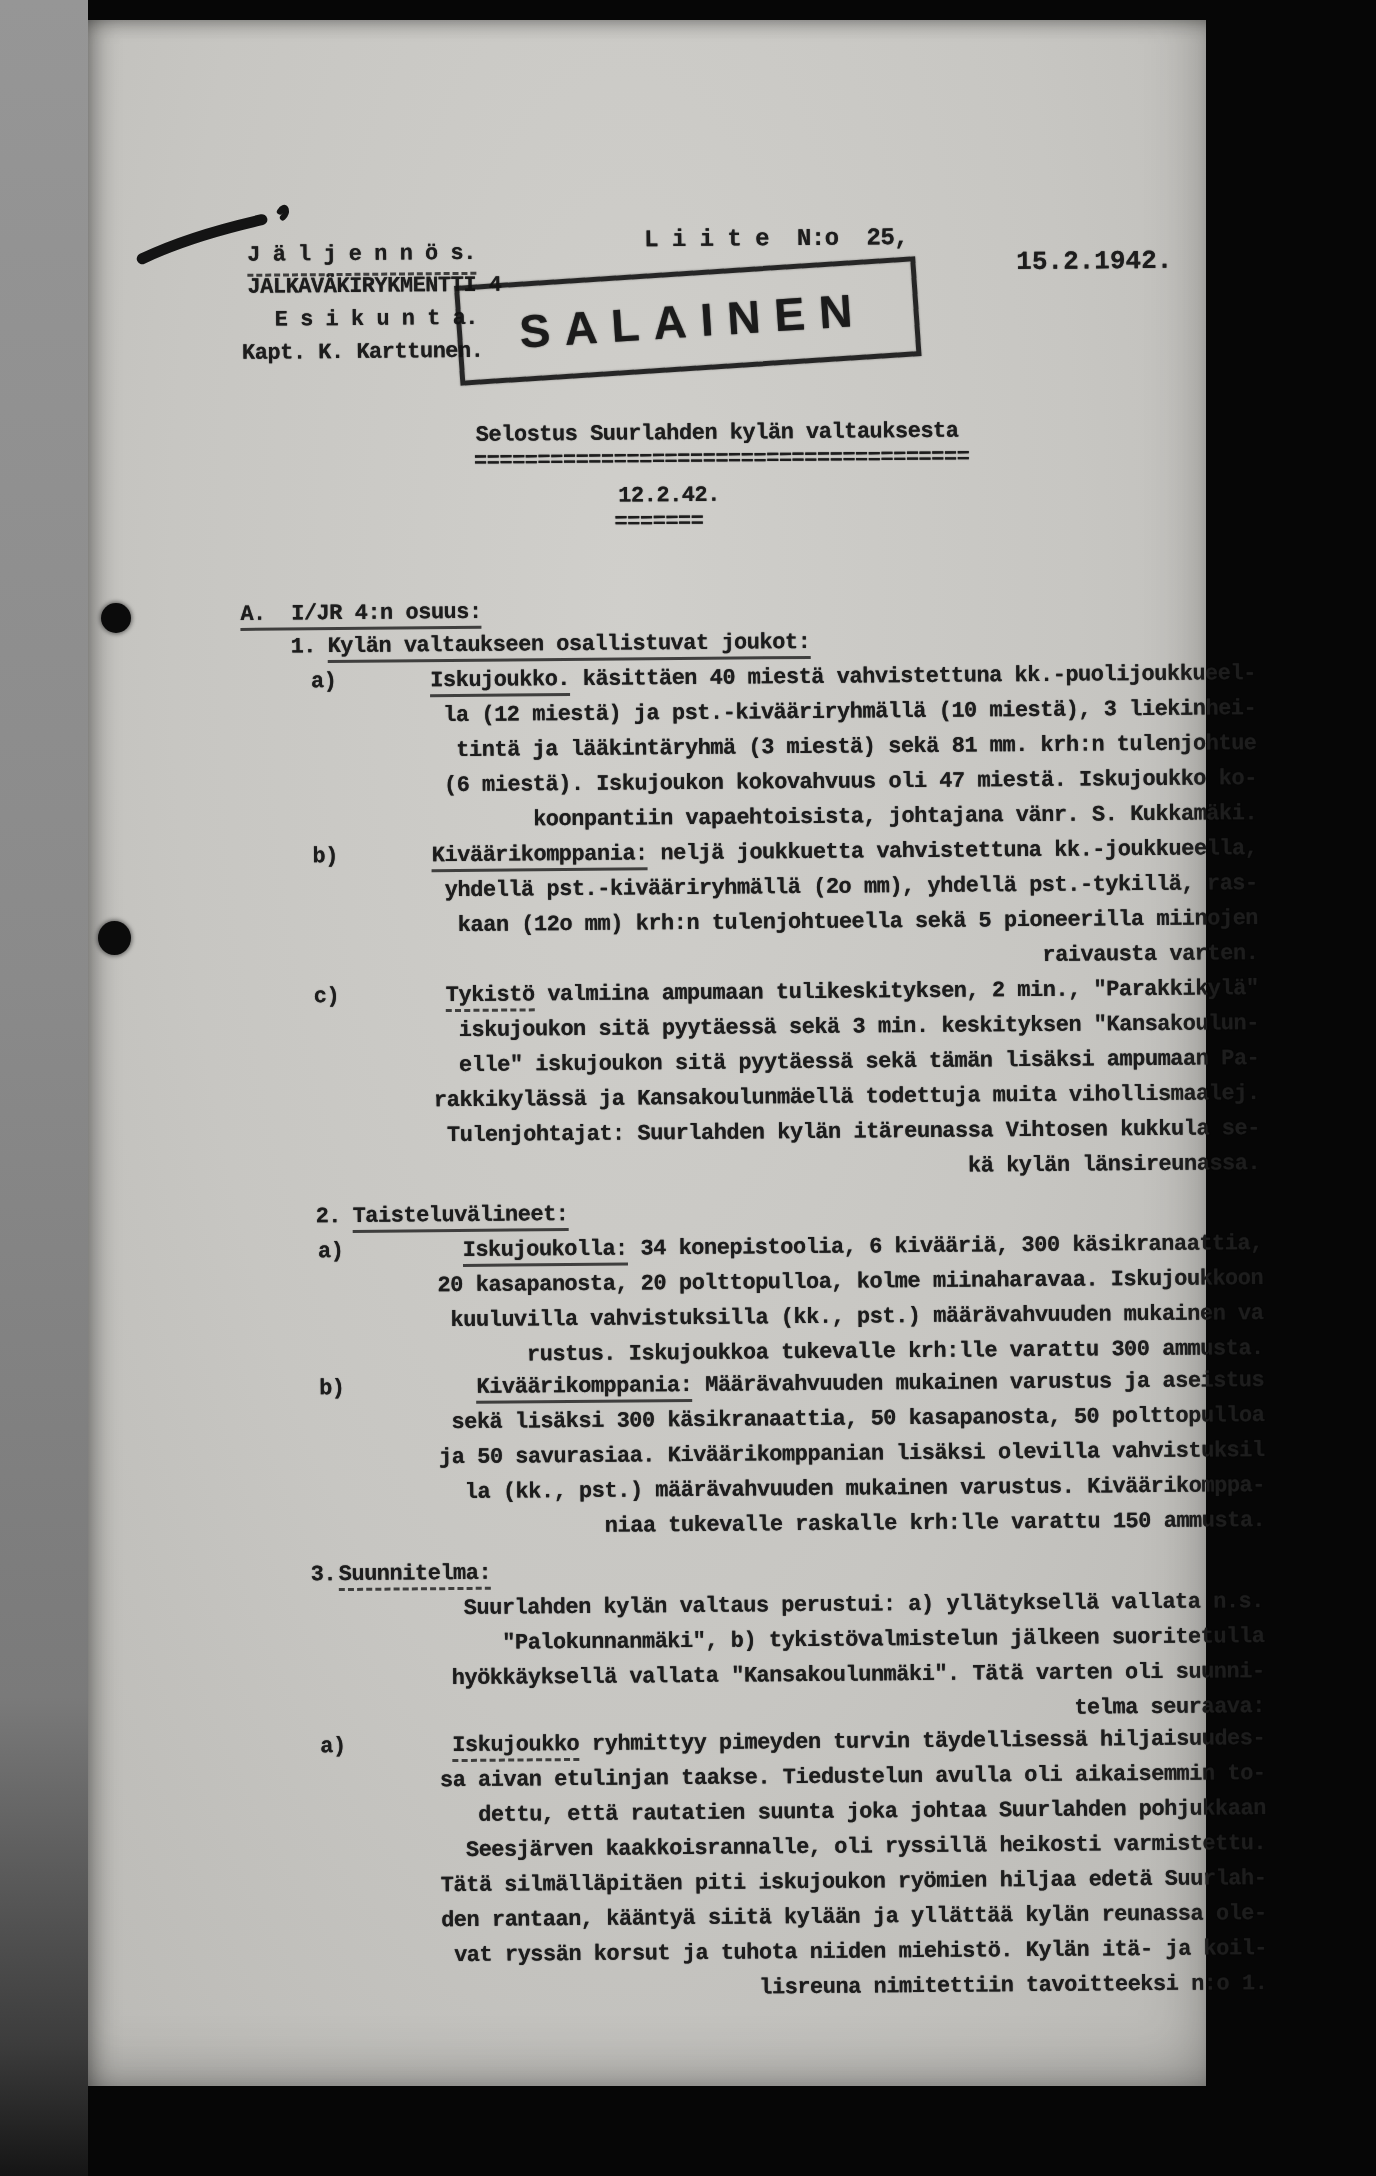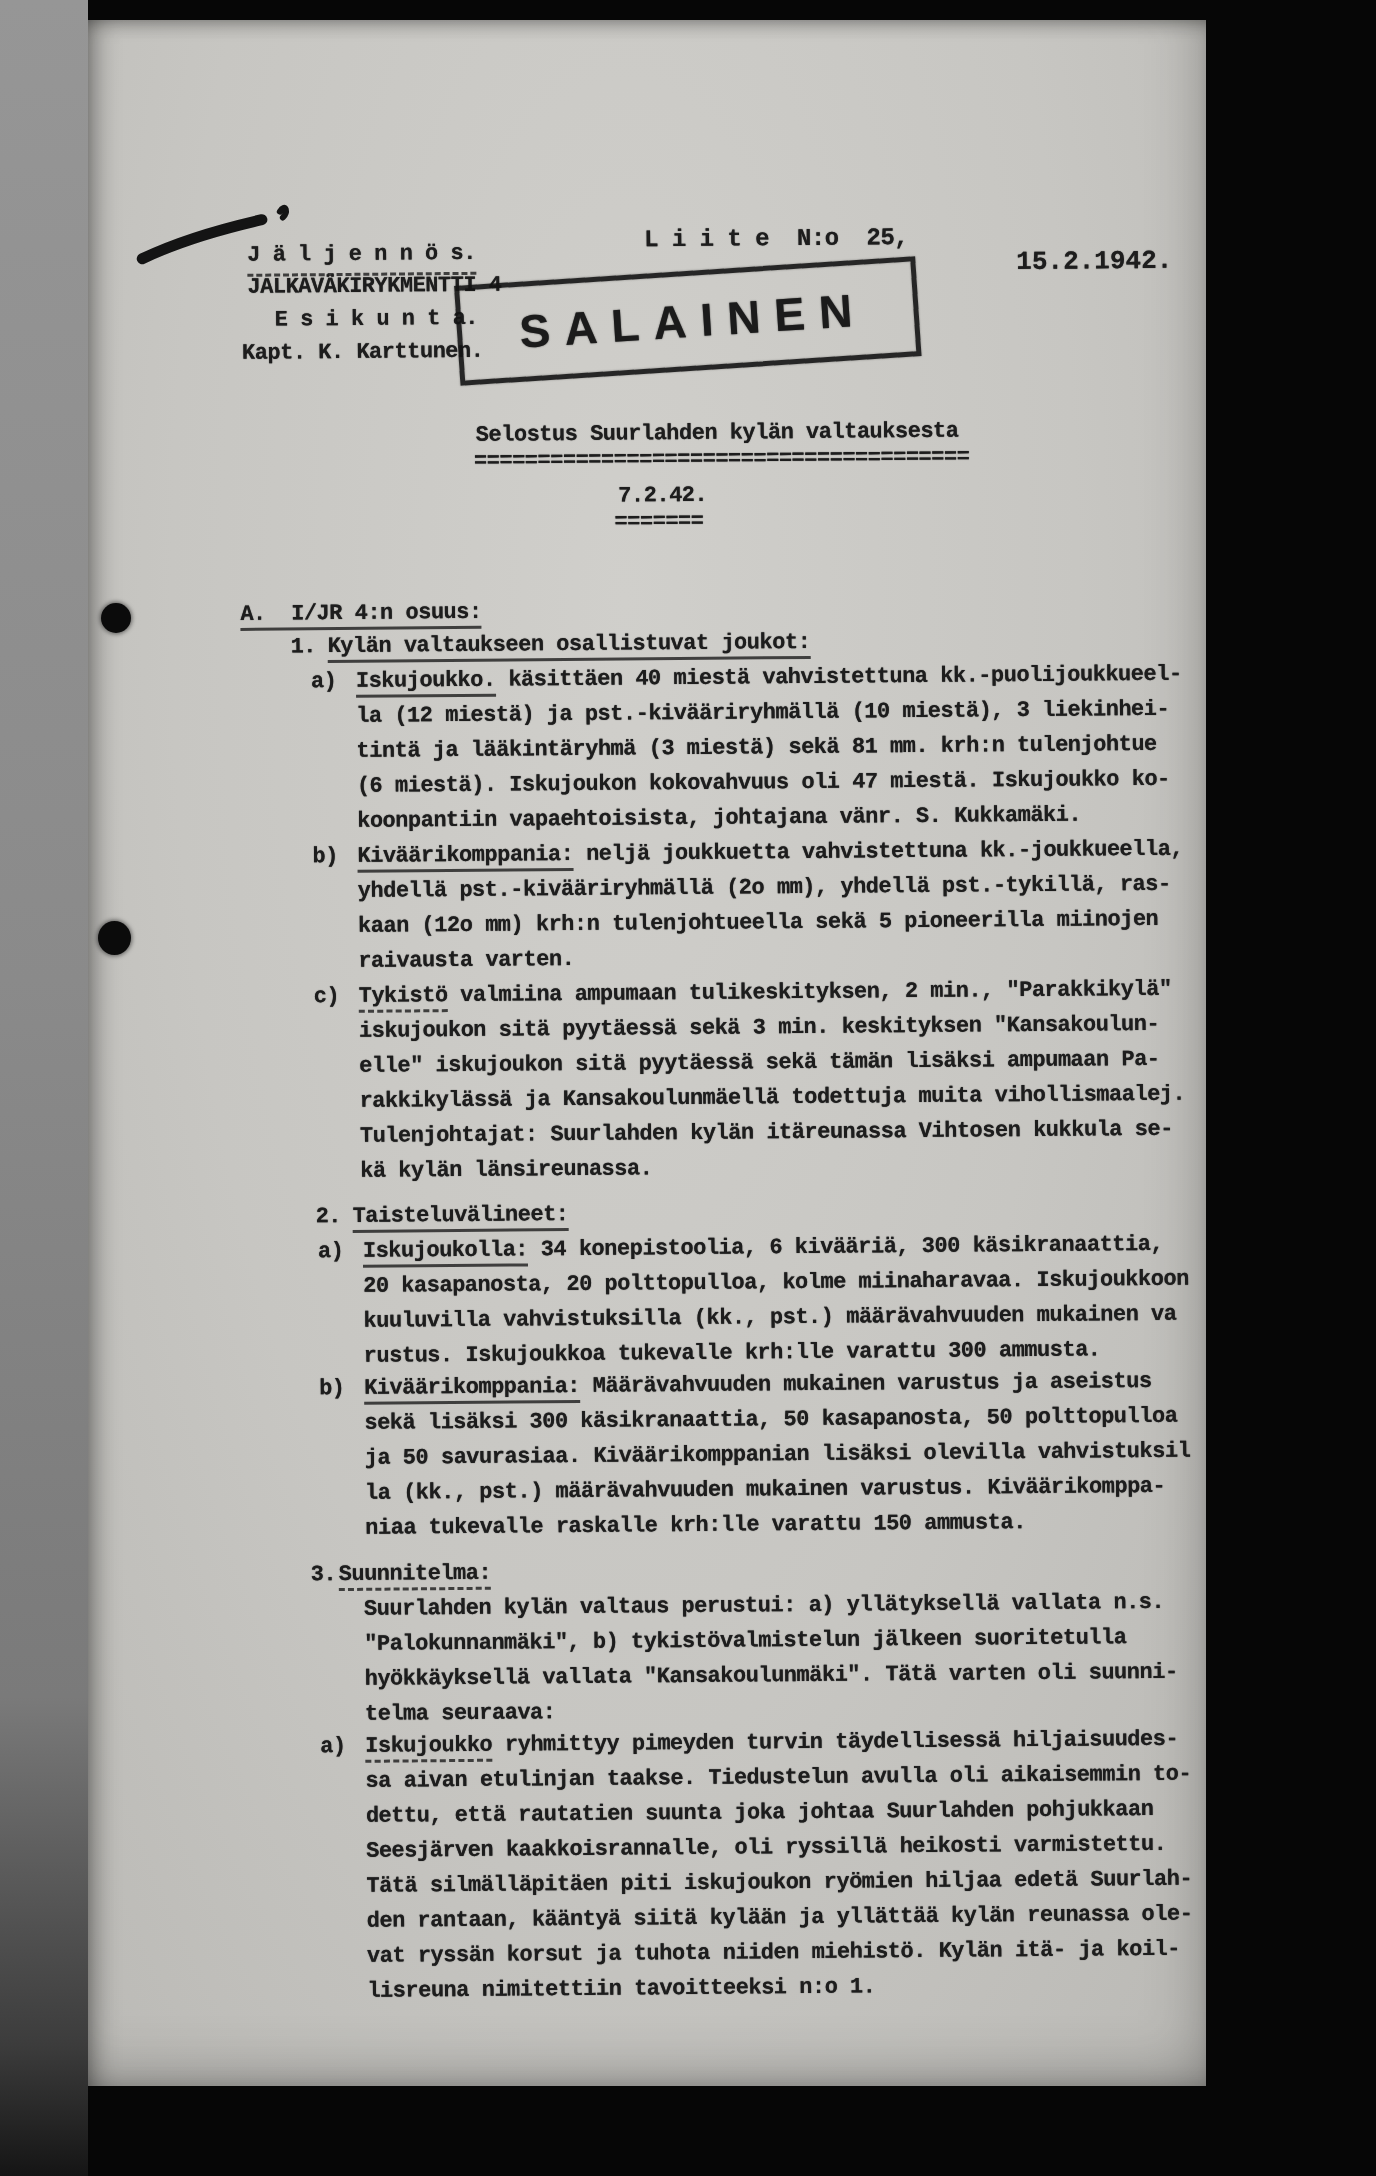--- a/index.html
+++ b/index.html
@@ -4,21 +4,21 @@
 <style>
   html,body{margin:0;padding:0;background:#060606;}
   body{width:1376px;height:2176px;position:relative;overflow:hidden;
        font-family:"Liberation Mono",monospace;}
   .side-strip{position:absolute;left:0;top:0;width:88px;height:2176px;
        background:linear-gradient(#969696 0%,#8a8a8a 45%,#7a7a7a 78%,#3c3c3c 94%,#151515 100%);}
   .paper{position:absolute;left:88px;top:20px;width:1118px;height:2066px;
        background:radial-gradient(ellipse at 48% 28%, #d0cfcb 0%, #c7c6c2 55%, #bab9b5 100%);
        box-shadow:inset 16px 0 28px -14px rgba(0,0,0,.5),
                   inset -18px -26px 70px -34px rgba(0,0,0,.45),
-                  inset 0 14px 20px -14px rgba(0,0,0,.4);}
+                  inset 0 14px 20px -14px rgba(0,0,0,.4);text-align:right;}
   .content{position:absolute;inset:0;transform:rotate(-0.5deg);
        transform-origin:140px 900px;color:#1d1d1d;font-weight:700;
        font-size:22px;letter-spacing:-0.5px;line-height:35px;
        text-shadow:0 0 1px rgba(25,25,25,.85);}
   .line{position:absolute;white-space:pre;}
   .para{position:absolute;white-space:pre-line;width:900px;}
   .label{position:absolute;left:-45px;top:0;white-space:pre;}
   .u{border-bottom:3px solid rgba(28,28,28,.8);padding-bottom:1px;}
   .u-dash{border-bottom:3px dashed rgba(28,28,28,.8);padding-bottom:1px;}
   .stamp{position:absolute;left:374px;top:255px;width:452px;height:90px;
@@ -60,21 +60,21 @@
 
     <div class="line appendix" style="left:562px;top:206px">L i i t e  N:o  25,</div>
     <div class="line hdr-date" style="left:934px;top:232px">15.2.1942.</div>
 
     <div class="stamp">
         <span>SALAINEN</span>
       </div>
 
     <div class="line" style="left:392px;top:400px">Selostus Suurlahden kylän valtauksesta</div>
     <div class="line" style="left:390px;top:426px">=======================================</div>
-    <div class="line" style="left:534px;top:462px">7.2.42.</div>
+    <div class="line" style="left:534px;top:462px">12.2.42.</div>
     <div class="line" style="left:530px;top:488px">=======</div>
 
     <div class="line" style="left:155px;top:577px"><span class="u">A.  I/JR 4:n osuus:</span></div>
 
     <div class="line" style="left:205px;top:610px">1.</div>
     <div class="line" style="left:242px;top:610px"><span class="u">Kylän valtaukseen osallistuvat joukot:</span></div>
 
     <div class="para" style="left:270px;top:645px"><span class="label">a)</span><span class="u">Iskujoukko.</span><span> käsittäen 40 miestä vahvistettuna kk.-puolijoukkueel-
 la (12 miestä) ja pst.-kivääriryhmällä (10 miestä), 3 liekinhei-
 tintä ja lääkintäryhmä (3 miestä) sekä 81 mm. krh:n tulenjohtue

